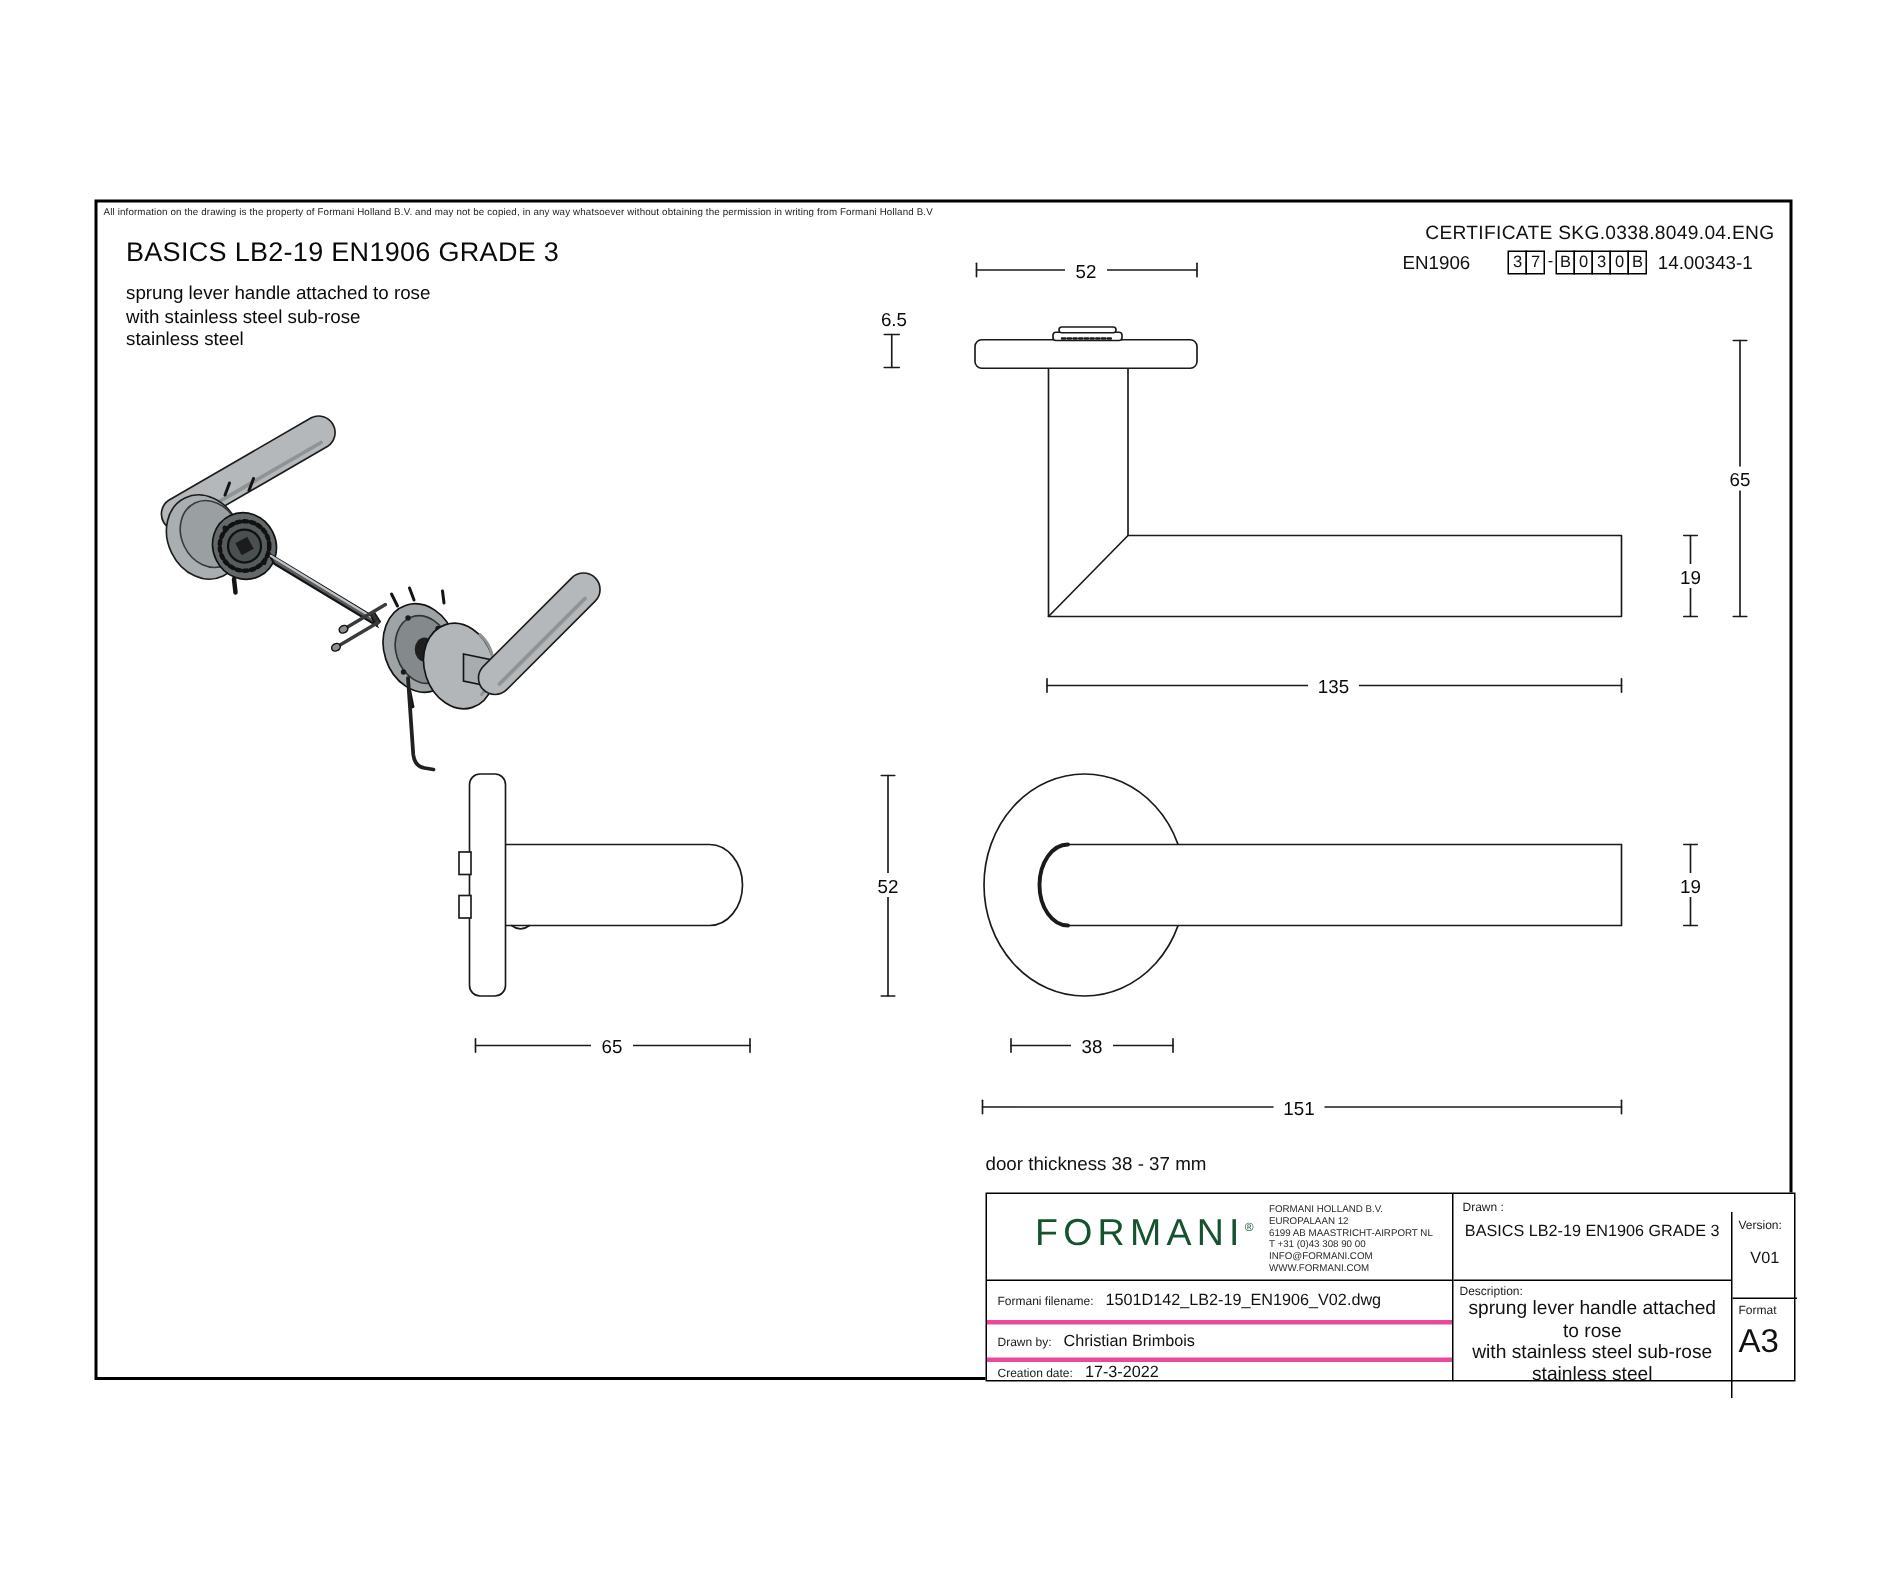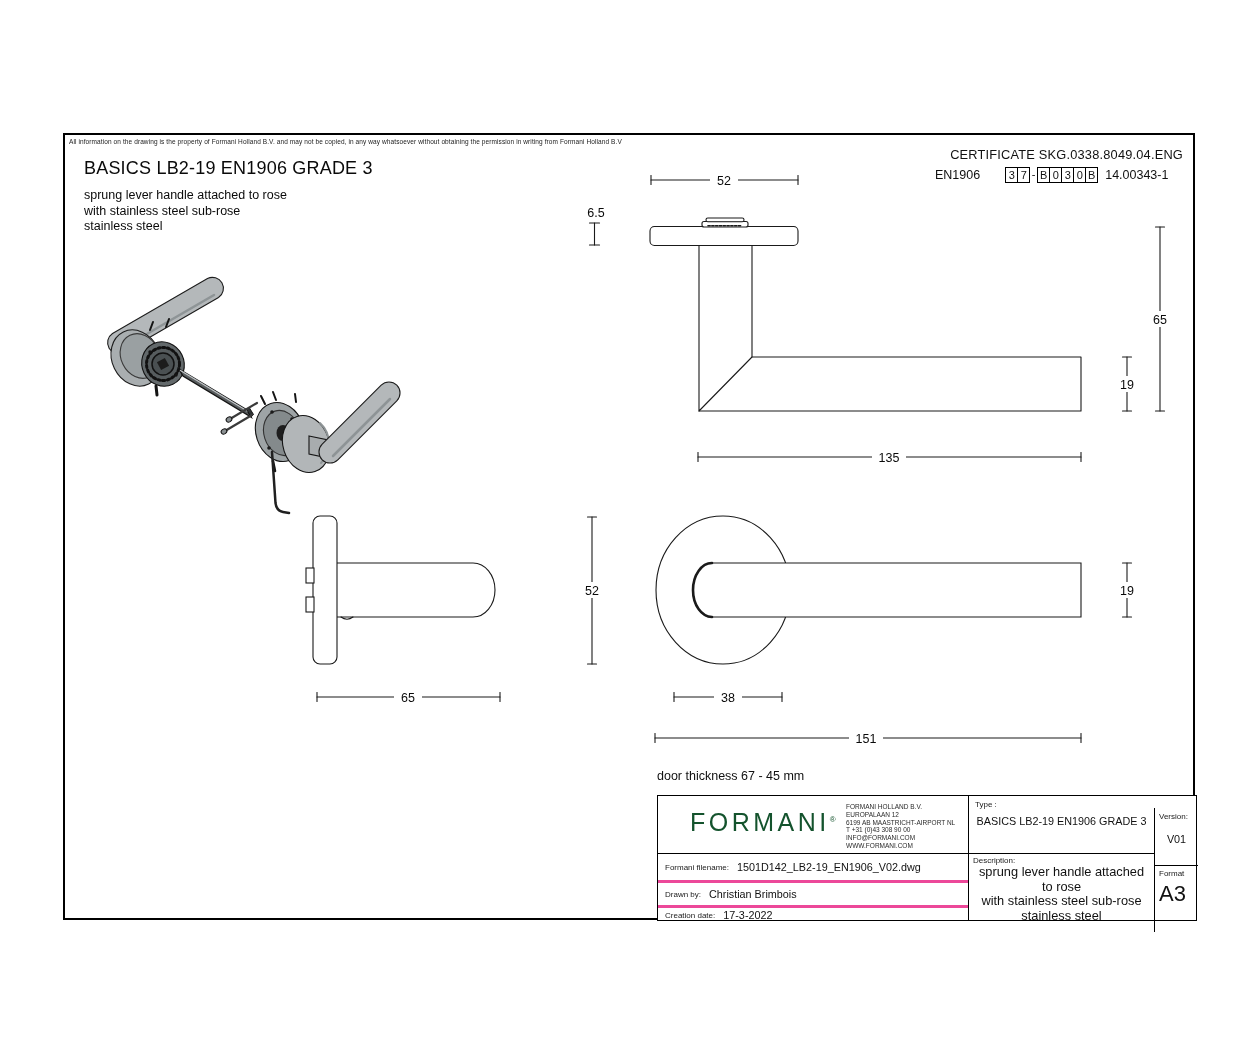--- a/index.html
+++ b/index.html
@@ -256,21 +256,21 @@
         <line x1="317" y1="697" x2="500" y2="697"></line>
         <line x1="317" y1="692.5" x2="317" y2="701.5"></line>
         <line x1="500" y1="692.5" x2="500" y2="701.5"></line>
         <rect x="394" y="689" width="28" height="16" fill="#ffffff" stroke="none"></rect>
         <text x="408" y="702" text-anchor="middle" stroke="none">65</text>
       </g>
     </g>
   </g>
 </svg>
 
-<div class="door-note">door thickness 67 - 45 mm</div>
+<div class="door-note">door thickness 38 - 37 mm</div>
 
 <div class="tb">
 
   <div class="tb-col1">
     <div class="tb-r1">
       <div class="logo"><span>FORMANI</span><sup>®</sup></div>
       <div class="addr">
         <div>FORMANI HOLLAND B.V.</div>
         <div>EUROPALAAN 12</div>
         <div>6199 AB MAASTRICHT-AIRPORT NL</div>
@@ -288,21 +288,21 @@
       <span class="tb-val">Christian Brimbois</span>
     </div>
     <div class="tb-row tb-row4">
       <span class="lbl">Creation date:</span>
       <span class="tb-val">17-3-2022</span>
     </div>
   </div>
 
   <div class="tb-col2">
     <div class="type-cell">
-      <div class="lbl">Type :</div>
+      <div class="lbl">Drawn :</div>
       <div class="type-val">BASICS LB2-19 EN1906 GRADE 3</div>
     </div>
     <div class="desc-cell">
       <div class="lbl">Description:</div>
       <div class="desc-lines">
         <div>sprung lever handle attached</div>
         <div>to rose</div>
         <div>with stainless steel sub-rose</div>
         <div>stainless steel</div>
       </div>

